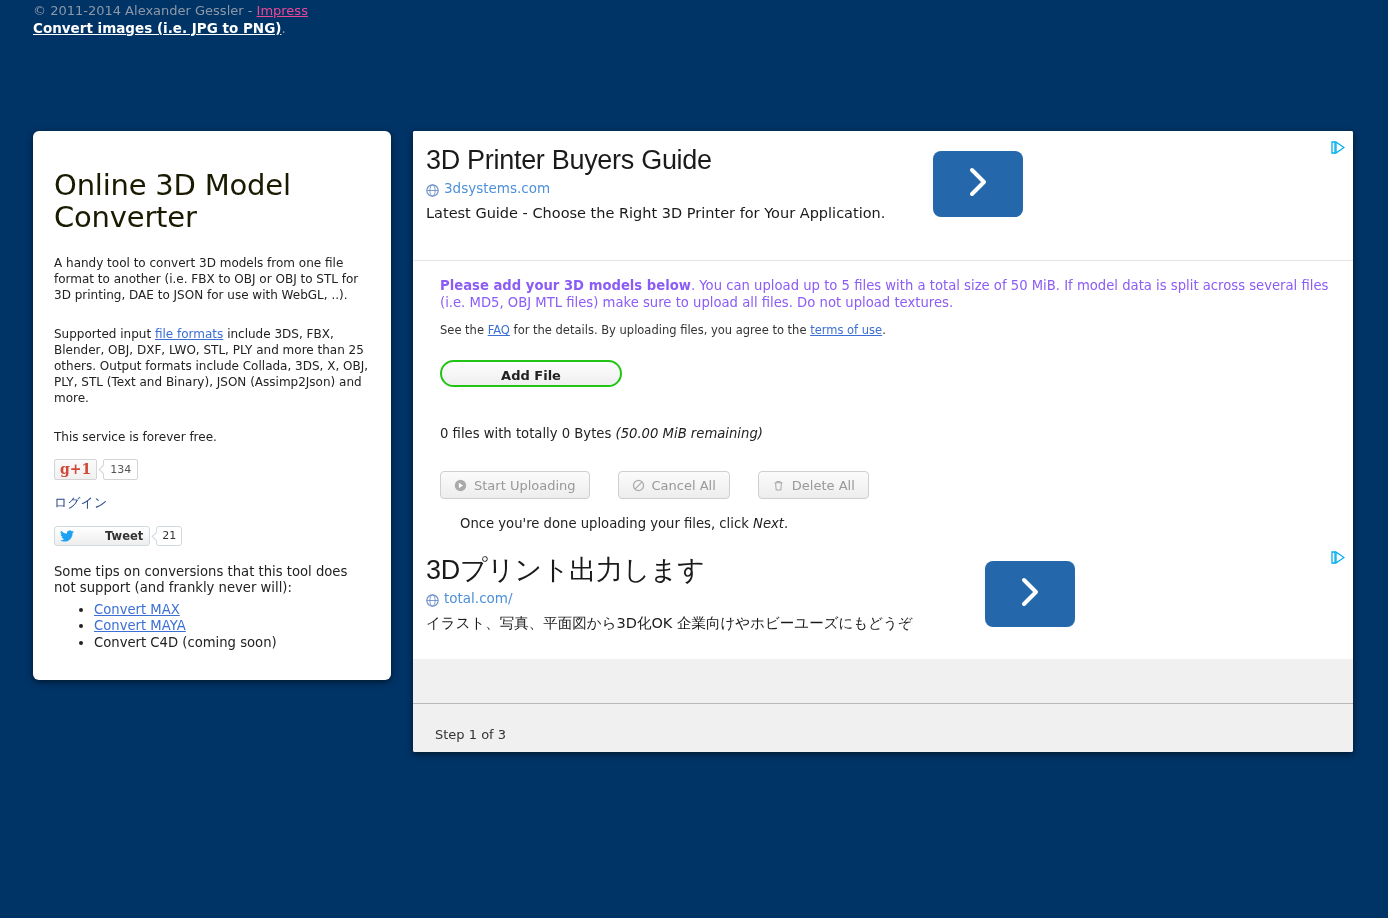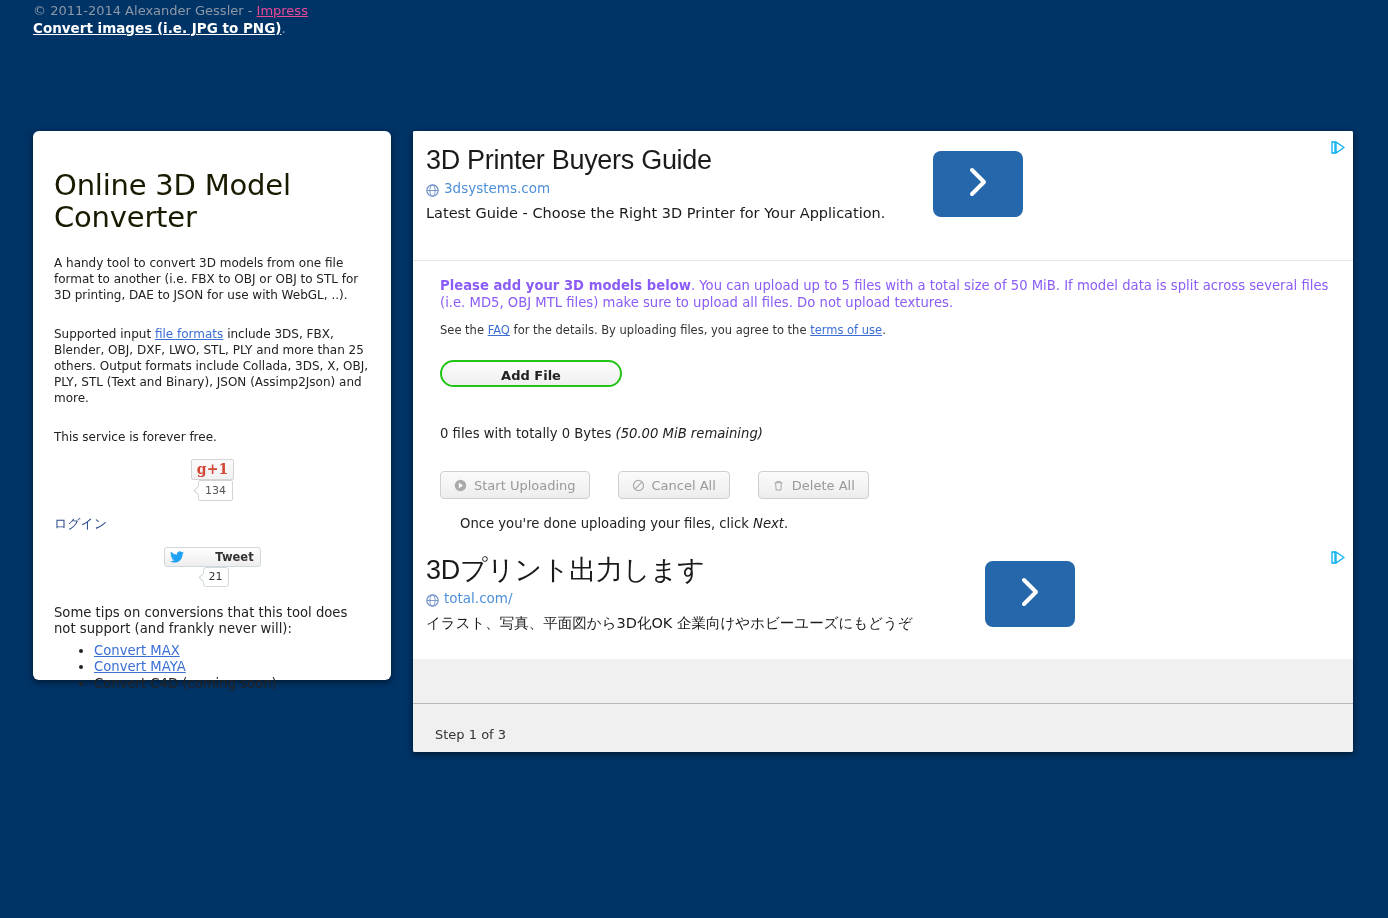--- a/index.html
+++ b/index.html
@@ -85,21 +85,21 @@
     line-height: 16.2px;
     color: #222222;
   }
   #tips-list li { margin: 0; }
   #tips-list a {
     color: #3b6fd4;
     text-decoration: underline;
   }
 
   
-  .social-row { margin-top: 14px; display: flex; align-items: center; flex-direction: column; }
+  .social-row { margin-top: 14px; display: flex; align-items: center; }
   .gplus-btn {
     display: inline-flex;
     align-items: center;
     justify-content: center;
     height: 21px;
     min-width: 34px;
     padding: 0 5px;
     border: 1px solid #d4d4d4;
     border-radius: 2px;
     background: linear-gradient(#fbfbfb, #f1f1f1);

